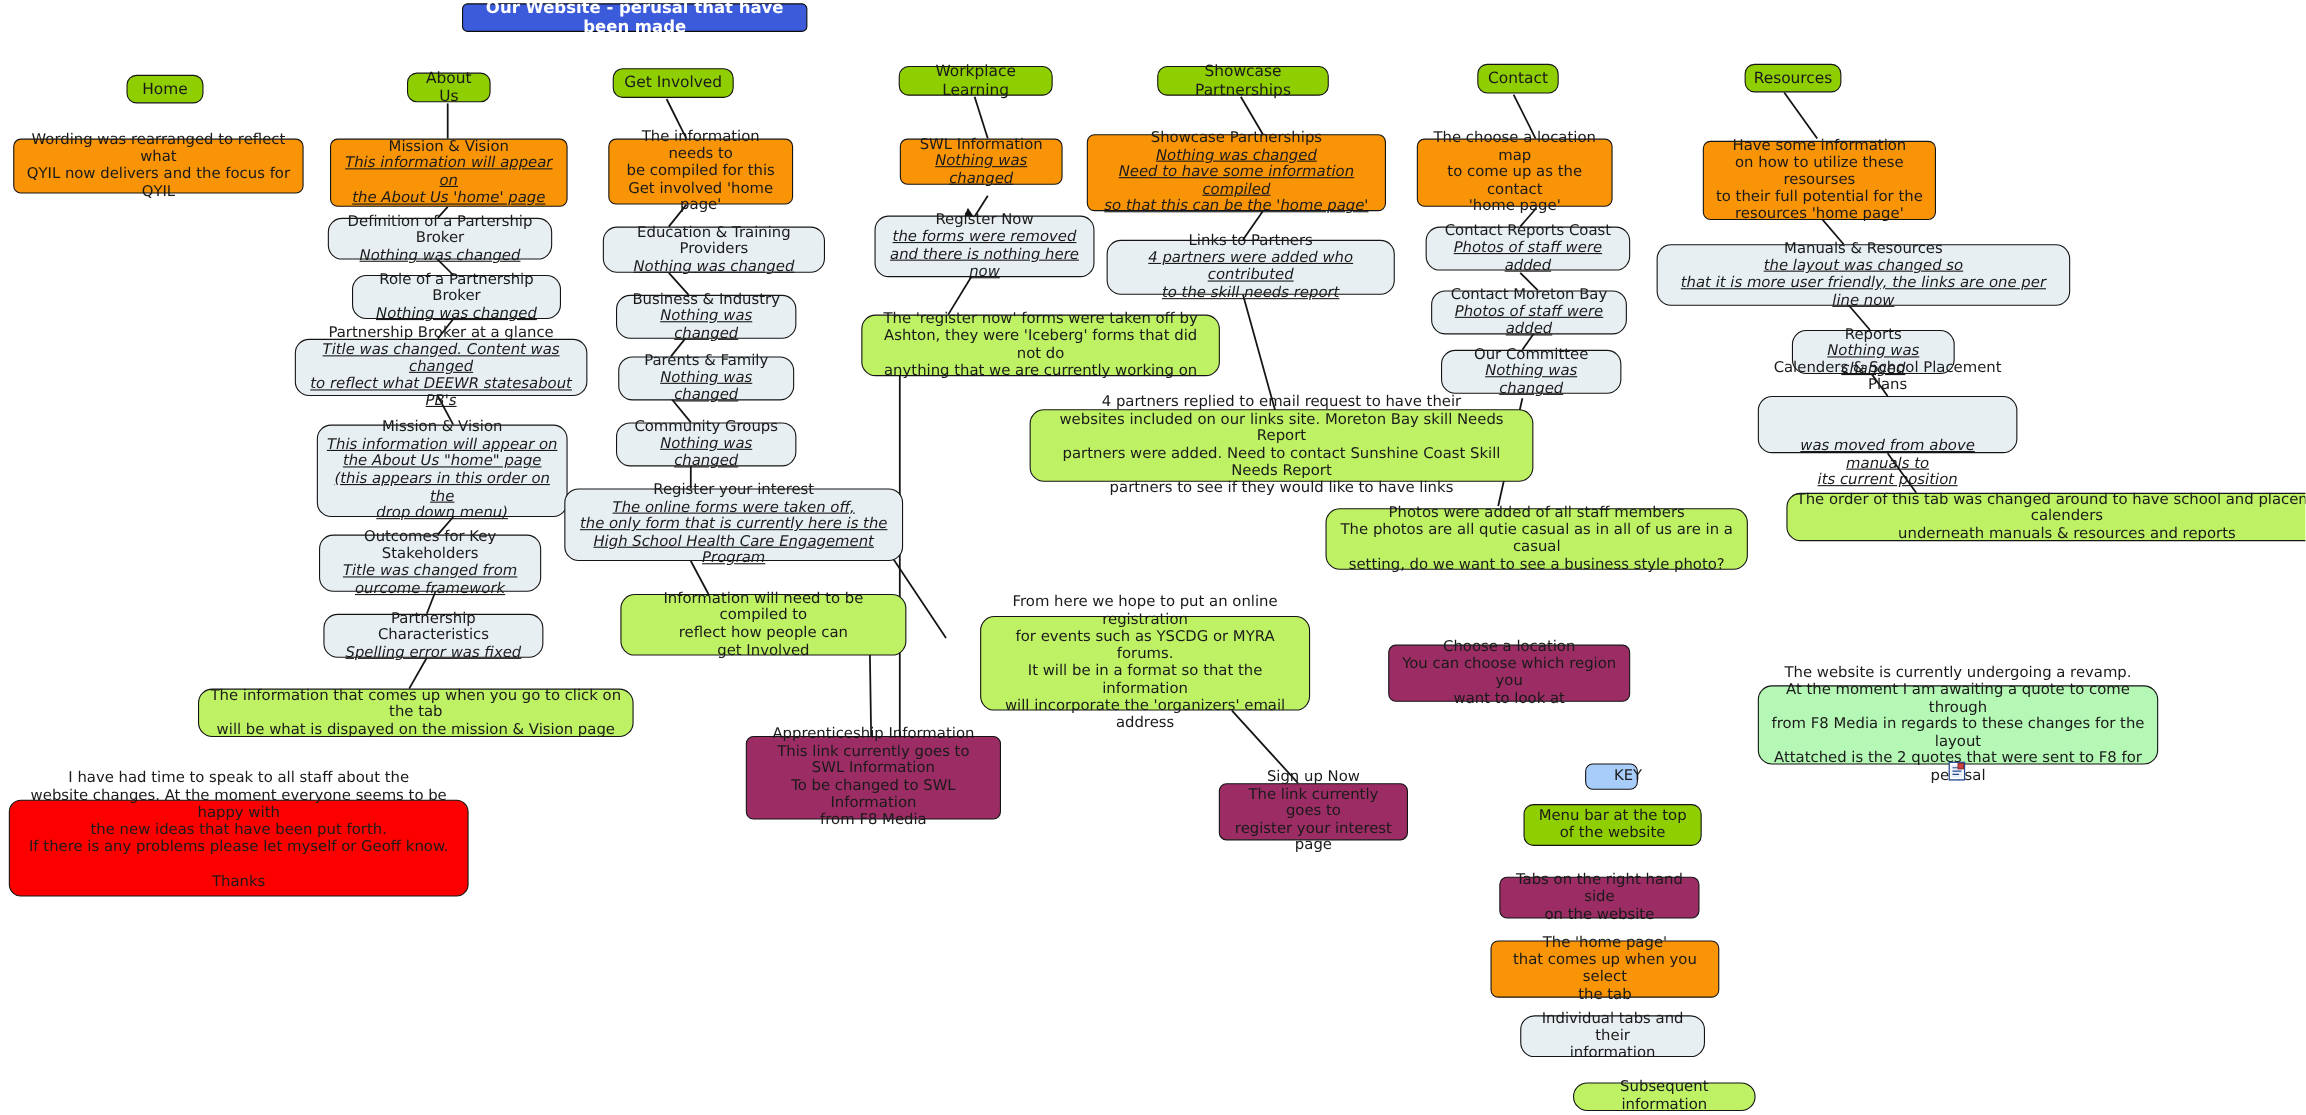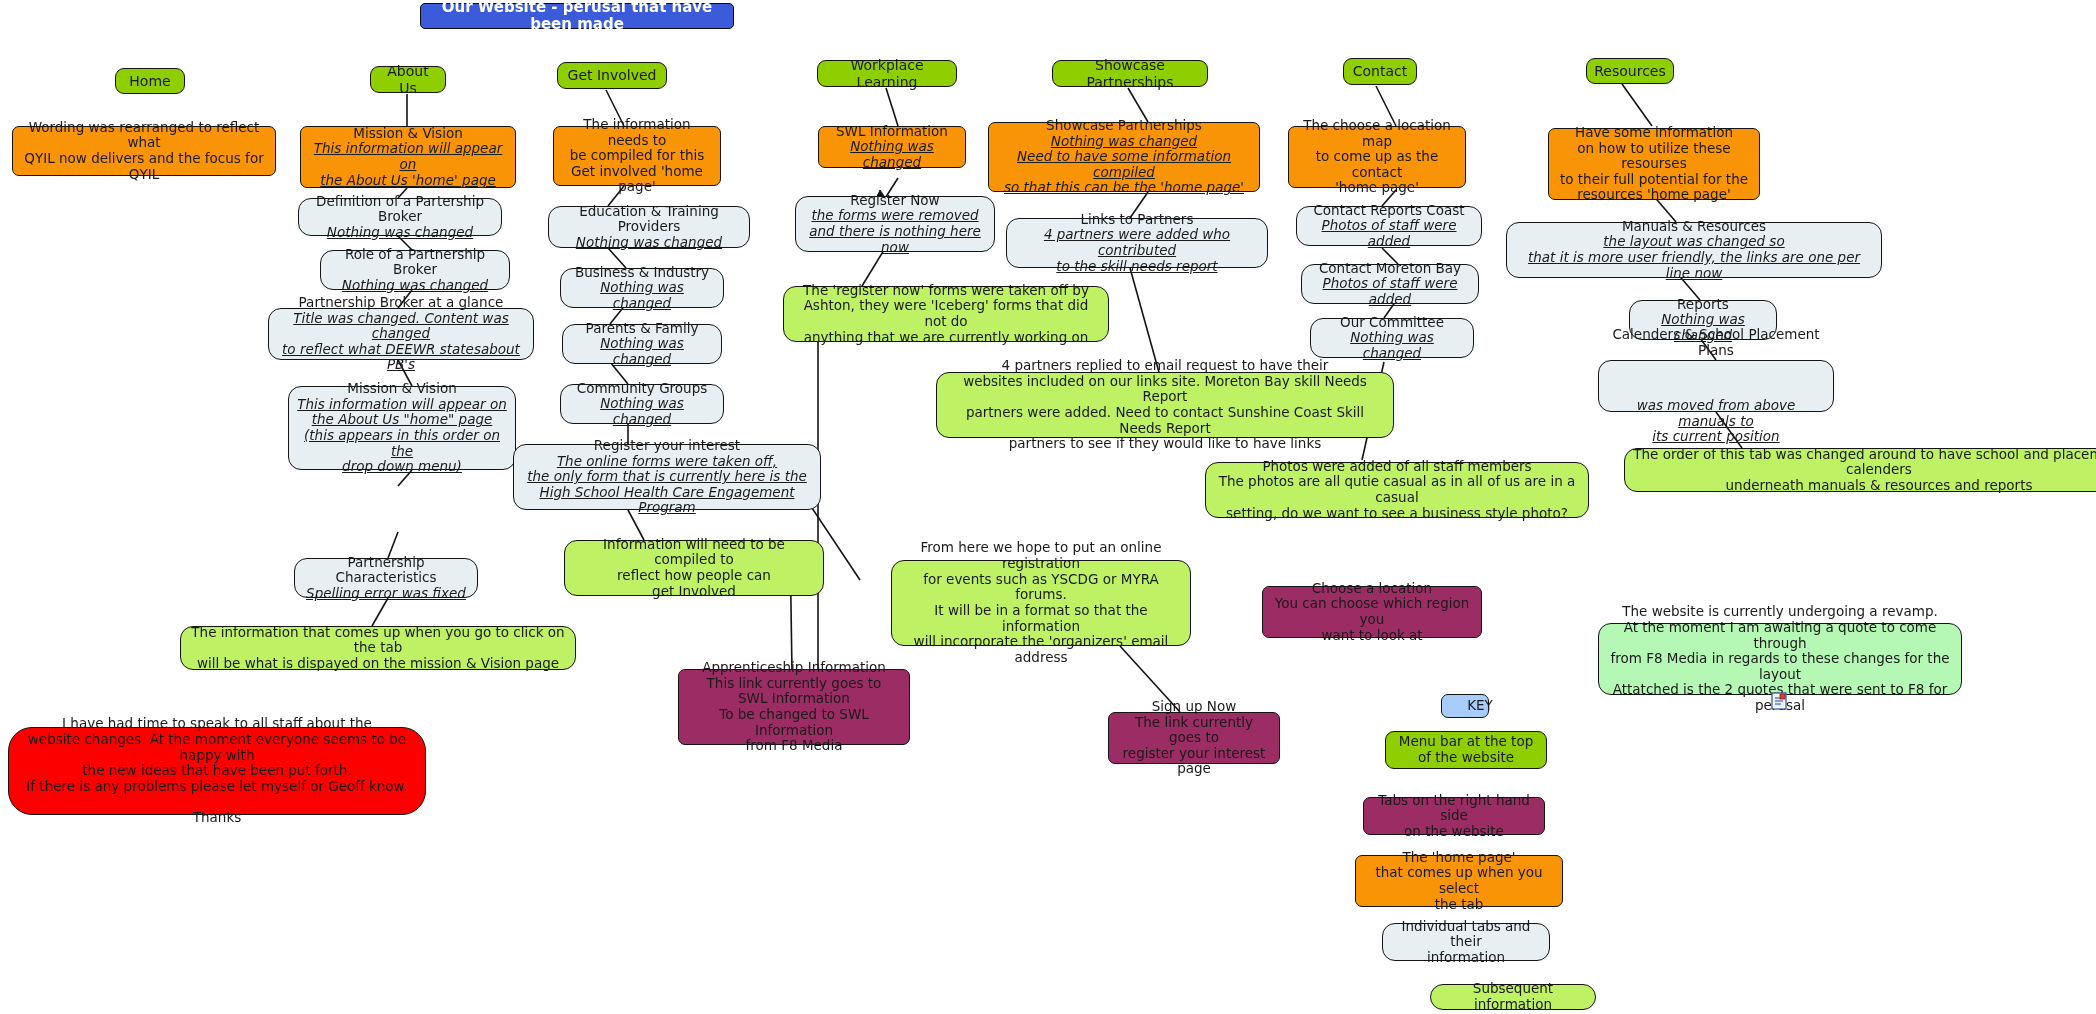--- a/index.html
+++ b/index.html
@@ -63,21 +63,22 @@
     background: #bef264;
     border-radius: 13px;
     margin-left: 48px;
   }
   .t-purple {
     background: #9b2d64;
     border-radius: 7px;
   }
   .t-red {
     background: #fc0000;
-    border-radius: 24px;
+    border-radius: 11px;
+    align-items: flex-end;
   }
   .t-green {
     background: #b5f7b5;
     border-radius: 13px;
   }
   .t-key {
     background: #a8cdfb;
     border-radius: 7px;
   }
   .ital {
@@ -200,21 +201,26 @@
     <span class="ital">Title was changed. Content was changed
 to reflect what DEEWR statesabout PB's</span>
   </div>
   <div class="node t-tab" style="left:288px; top:386px; width:228px; height:84px; font-size:13.5px; flex-direction:column;">
     <span>Mission &amp; Vision</span>
     <span class="ital">This information will appear on 
 the About Us "home" page
 (this appears in this order on the
  drop down menu)</span>
   </div>
-  <div class="node t-tab" style="left:294px; top:558px; width:184px; height:40px; font-size:13.5px; flex-direction:column;">
+  <div class="node t-tab" style="left:290px; top:486px; width:202px; height:52px; font-size:13.5px; flex-direction:column;">
+    <span>Outcomes for Key Stakeholders</span>
+    <span class="ital">Title was changed from 
+ourcome framework</span>
+  </div>
+  <div class="node t-tab" style="left:294px; top:558px; width:200px; height:40px; font-size:13.5px; flex-direction:column;">
     <span>Partnership Characteristics</span>
     <span class="ital">Spelling error was fixed</span>
   </div>
   <div class="node t-note" style="left:132px; top:626px; width:396px; height:44px; font-size:13.5px;">
     <span>The information that comes up when you go to click on the tab
 will be what is dispayed on the mission &amp; Vision page</span>
   </div>
 
   <div class="node t-red" style="left:8px; top:727px; width:418px; height:88px; font-size:13.5px;">
     <span>I have had time to speak to all staff about the

